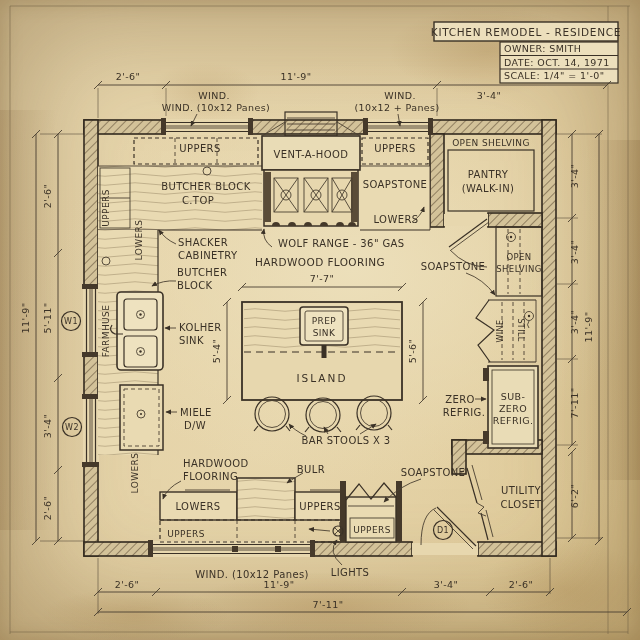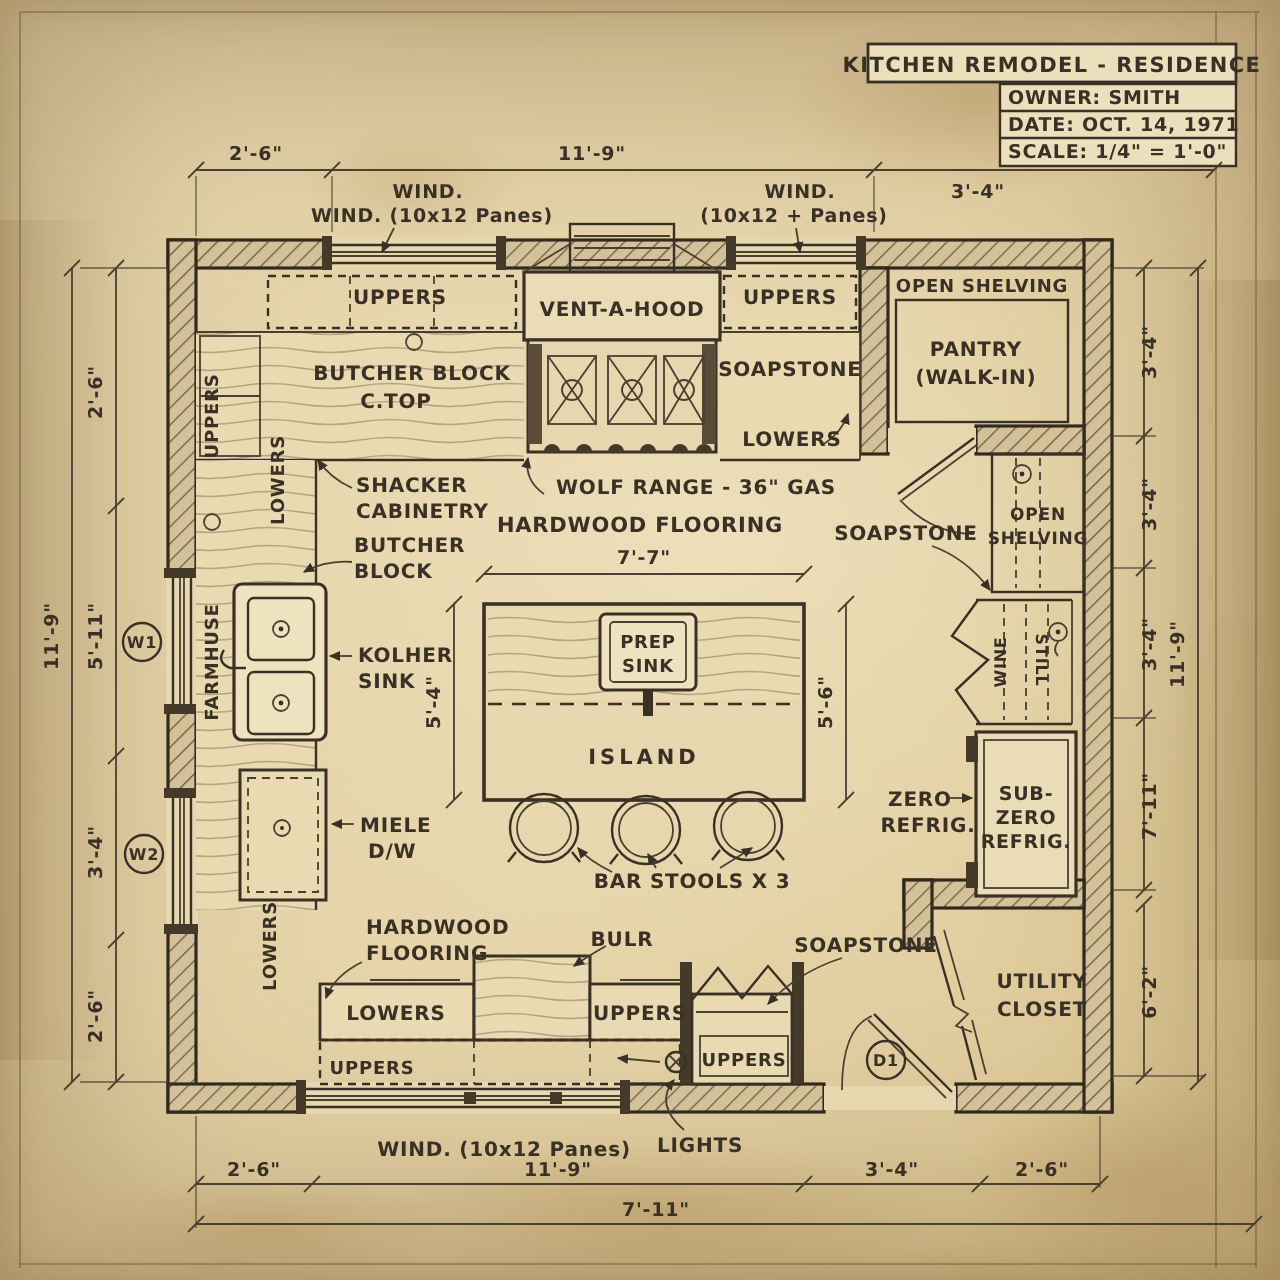--- a/index.html
+++ b/index.html
@@ -2,21 +2,21 @@
 <html><head>
 <meta charset="utf-8">
 <style>
   html,body{margin:0;padding:0;background:#b3a073;}
   #sheet{position:relative;width:640px;height:640px;overflow:hidden;
     background:
       radial-gradient(ellipse 420px 300px at 55% 42%, #ecdfba 0%, rgba(236,223,186,0) 70%),
       radial-gradient(ellipse 500px 420px at 40% 70%, #e7d6ac 0%, rgba(231,214,172,0) 75%),
       linear-gradient(135deg,#e8d8b0 0%, #e3d0a4 45%, #dcc691 100%);
     box-shadow: inset 0 0 110px 30px rgba(110,80,35,.38), inset 0 0 18px 4px rgba(120,90,45,.25);
-    font-family:"DejaVu Sans","Liberation Sans",sans-serif;font-weight:bold;}
+    font-family:"DejaVu Sans","Liberation Sans",sans-serif;}
   .stain{position:absolute;border-radius:50%;pointer-events:none;}
   #st1{left:388px;top:6px;width:200px;height:90px;background:radial-gradient(ellipse,rgba(146,104,44,.22),rgba(146,104,44,0) 70%);}
   #st2{left:150px;top:62px;width:110px;height:60px;background:radial-gradient(ellipse,rgba(150,110,50,.15),rgba(150,110,50,0) 70%);}
   #st3{left:190px;top:572px;width:280px;height:70px;background:radial-gradient(ellipse,rgba(148,103,42,.22),rgba(148,103,42,0) 72%);}
   #st4{left:586px;top:140px;width:60px;height:340px;border-radius:0;background:linear-gradient(90deg,rgba(120,85,40,0),rgba(120,85,40,.22));}
   #st5{left:-14px;top:110px;width:70px;height:420px;border-radius:0;background:linear-gradient(270deg,rgba(125,90,45,0),rgba(125,90,45,.20));}
   #st6{left:40px;top:588px;width:190px;height:54px;background:radial-gradient(ellipse,rgba(140,100,40,.20),rgba(140,100,40,0) 70%);}
   #st7{left:480px;top:540px;width:170px;height:100px;background:radial-gradient(ellipse,rgba(142,100,42,.18),rgba(142,100,42,0) 70%);}
   svg{position:absolute;left:0;top:0;}
   text{font-family:"DejaVu Sans","Liberation Sans",sans-serif;fill:#3a3126;letter-spacing:.4px;}

